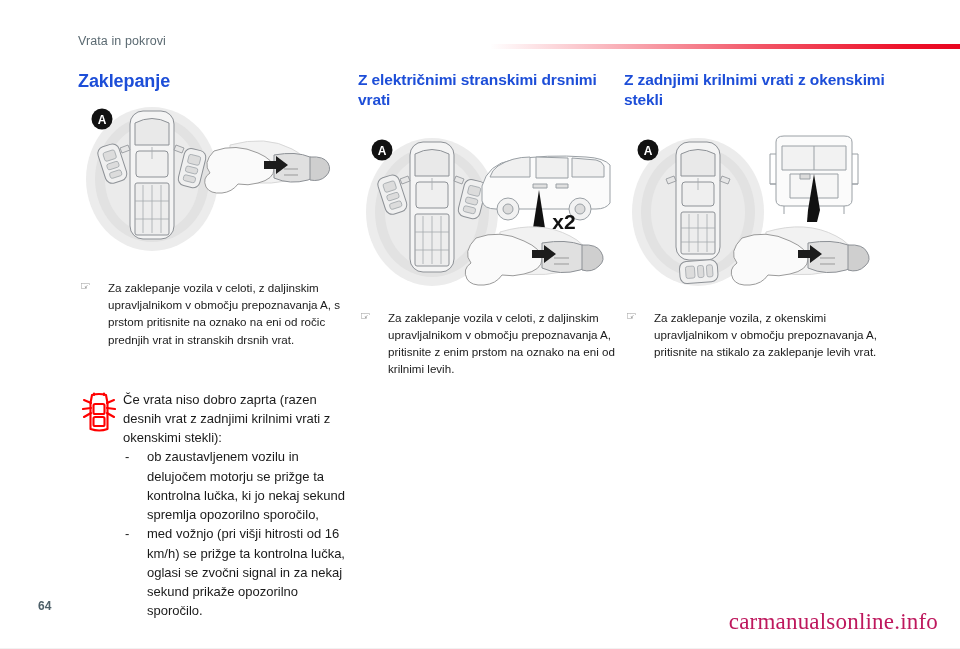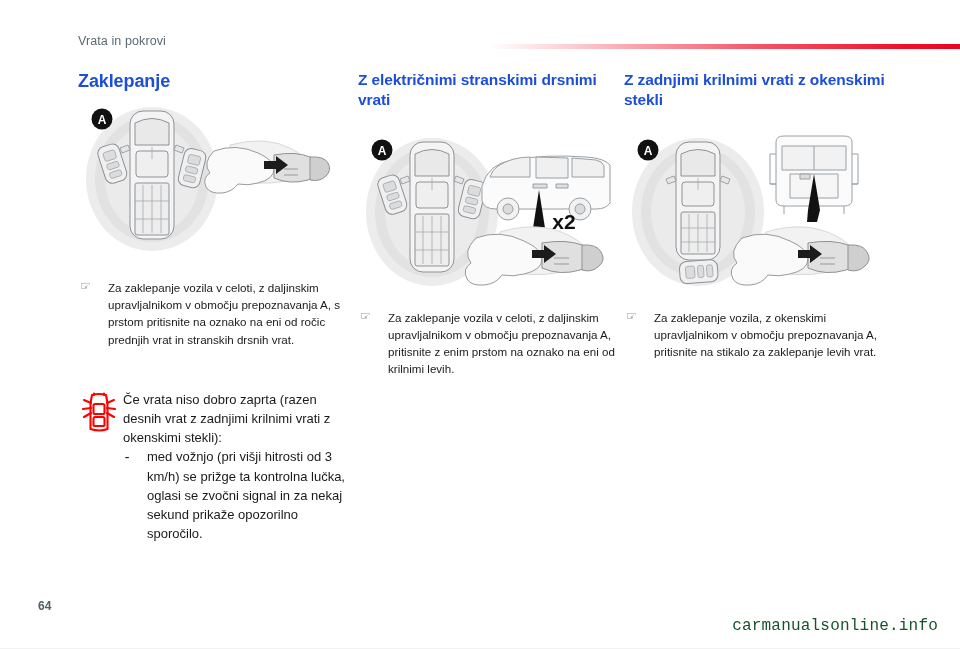--- a/index.html
+++ b/index.html
@@ -123,24 +123,24 @@
     left: 38px;
     bottom: 36px;
     font-size: 12px;
     font-weight: bold;
     color: #4e6069;
   }
   #watermark {
     position: absolute;
     right: 22px;
     bottom: 14px;
-    font-size: 16px;
-    color: #14532d;
+    font-size: 23px;
+    color: #be185d;
     letter-spacing: .2px;
-    font-family: Liberation Mono, monospace;
+    font-family: Liberation Serif, serif;
   }
   #footer-hairline {
     position: absolute;
     left: 0; bottom: 0;
     width: 960px; height: 1px;
     background: #f2f2f2;
   }
 </style>
 </head>
 <body>
@@ -222,24 +222,25 @@
         <rect x="13.5" y="12" width="11" height="10" rx="1.6"></rect>
         <rect x="13.5" y="25" width="11" height="9" rx="1.6"></rect>
         <path d="M11 11 l-7 -3 M11 16 l-8 1 M11 21 l-7 4"></path>
         <path d="M27 11 l7 -3 M27 16 l8 1 M27 21 l7 4"></path>
         <path d="M14 3 l0 -1.5 M24 3 l0 -1.5"></path>
       </g>
     </svg>
     <div>Če vrata niso dobro zaprta (razen desnih vrat z zadnjimi krilnimi vrati z okenskimi stekli):</div>
     <div class="dash-row">
       <span class="dash-mark">-</span>
+      <span>ob zaustavljenem vozilu in delujočem motorju se prižge ta kontrolna lučka, ki jo nekaj sekund spremlja opozorilno sporočilo,</span>
     </div>
     <div class="dash-row">
       <span class="dash-mark">-</span>
-      <span>med vožnjo (pri višji hitrosti od 3 km/h) se prižge ta kontrolna lučka, oglasi se zvočni signal in za nekaj sekund prikaže opozorilno sporočilo.</span>
+      <span>med vožnjo (pri višji hitrosti od 16 km/h) se prižge ta kontrolna lučka, oglasi se zvočni signal in za nekaj sekund prikaže opozorilno sporočilo.</span>
     </div>
   </div>
 </div>
 
 <div class="column" id="col-mid">
 
   <h2 class="col-title">Z električnimi stranskimi drsnimi vrati</h2>
 
   <div class="figure" style="margin-top:14px;">
     <svg width="268" height="165" viewBox="0 0 268 165">

